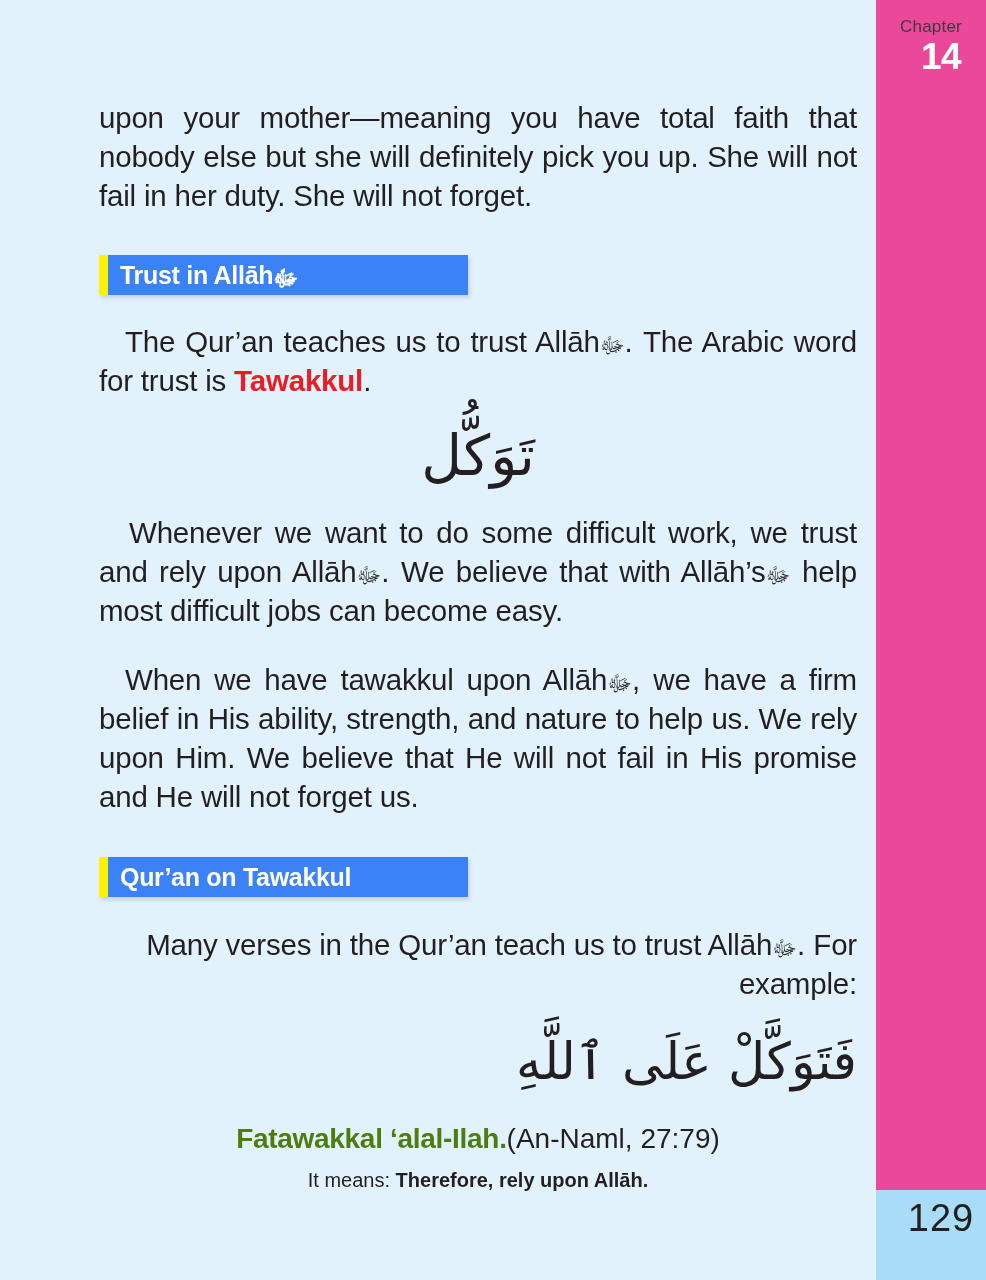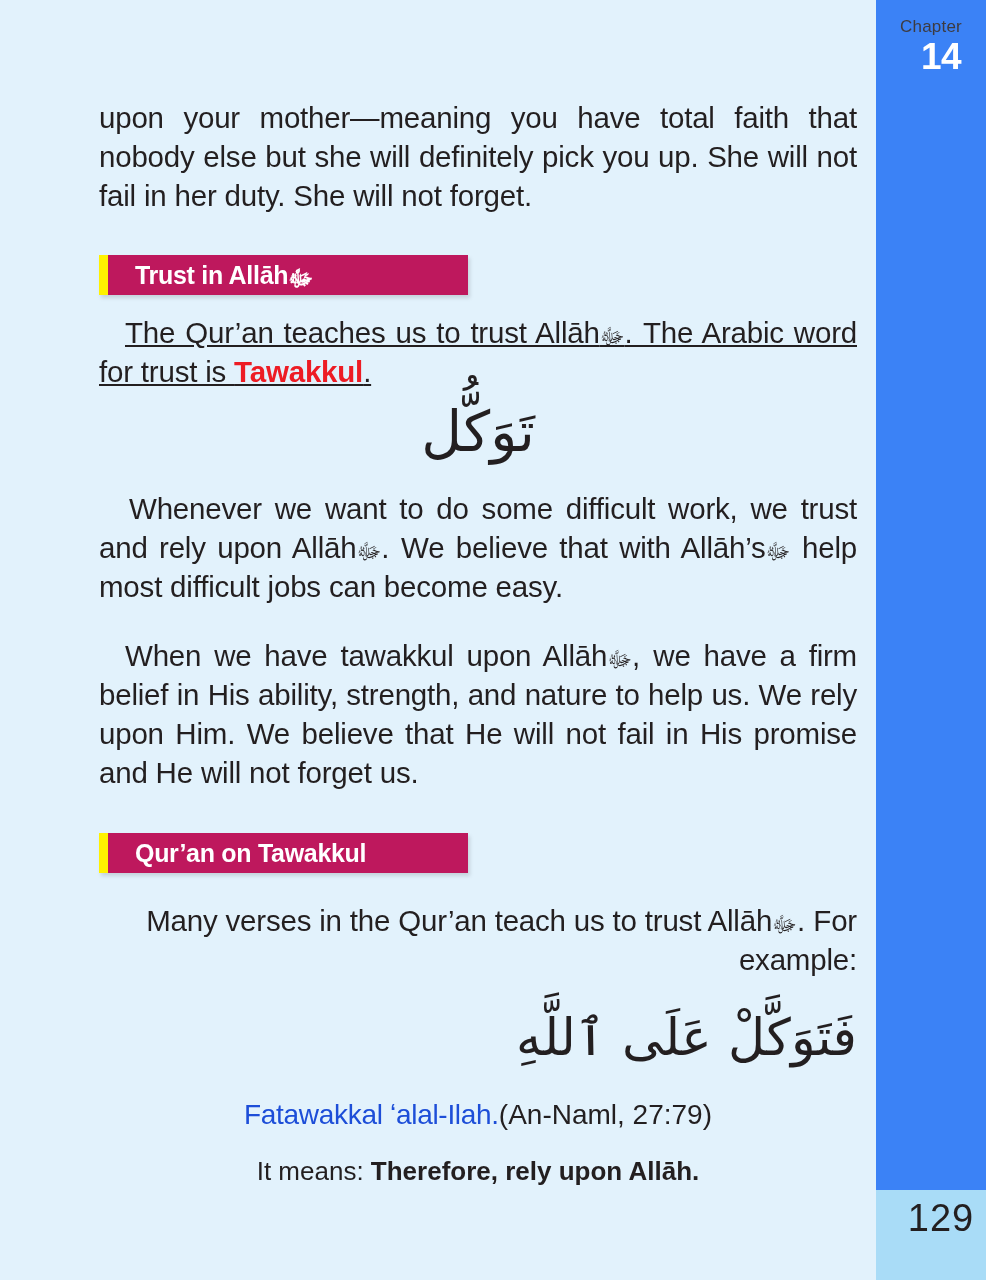--- a/index.html
+++ b/index.html
@@ -16,21 +16,21 @@
     color: #1a1a1a;
   }
 
   
   .chapter-rail {
     position: absolute;
     top: 0;
     left: 876px;
     width: 110px;
     height: 1190px;
-    background: #3b82f6;
+    background: #ec4899;
   }
   .chapter-rail .chapter-word {
     position: absolute;
     top: 17px;
     left: 0;
     width: 110px;
     text-align: center;
     color: #3d3b40;
     font-size: 17px;
     letter-spacing: 0.2px;
@@ -99,24 +99,24 @@
     width: 369px;
     box-shadow: 2px 3px 4px rgba(0,0,0,0.13);
   }
   .section-bar .accent {
     width: 9px;
     background: #fff200;
     flex: 0 0 9px;
   }
   .section-bar .bar-body {
     flex: 1 1 auto;
-    background: #be185d;
+    background: #3b82f6;
     display: flex;
     align-items: center;
-    padding-left: 27px;
+    padding-left: 12px;
   }
   .section-bar .bar-title {
     color: #ffffff;
     font-size: 25px;
     font-weight: bold;
     letter-spacing: -0.3px;
     white-space: nowrap;
   }
   .hon-white {
     font-size: 22px;
@@ -142,31 +142,31 @@
   .arabic-verse { font-size: 51px; line-height: 1.3; text-align: right; }
 
   
   .translit-line {
     text-align: center;
     font-size: 28px;
     line-height: 36px;
     color: #231f20;
   }
   .translit-ar {
-    color: #1d4ed8;
-    font-weight: normal;
+    color: #4d7c0f;
+    font-weight: bold;
     letter-spacing: -0.3px;
   }
   .ref { color: #231f20; }
   .meaning-line {
     text-align: center;
-    font-size: 26px;
+    font-size: 20px;
     line-height: 36px;
     color: #231f20;
-    margin-top: 20px;
+    margin-top: 5px;
   }
   .meaning-line b { font-weight: bold; }
 
   .red-bold { color: #ed1c24; font-weight: bold; }
 </style>
 </head>
 <body>
 
 <div class="chapter-rail">
   <div class="chapter-word">Chapter</div>
@@ -181,23 +181,23 @@
 
   <p class="body-par" style="margin-top:98px;">upon your mother—meaning you have total faith that nobody else but she will definitely pick you up.  She will not fail in her duty. She will not forget.</p>
 
   <div class="section-bar" style="margin-top:40px;">
     <div class="accent"></div>
     <div class="bar-body">
       <span class="bar-title"><span>Trust in Allāh</span><span class="hon-white">ﷻ</span></span>
     </div>
   </div>
 
-  <p class="body-par" style="margin-top:18px;text-decoration:underline;"><span class="indent"></span><span>The Qur’an teaches us to trust Allāh</span><span class="hon">ﷻ</span><span>.  The Arabic word for trust is </span><span class="red-bold">Tawakkul</span><span>.</span></p>
-
-  <div class="arabic-display arabic-big" style="margin-top:6px;">تَوَكُّل</div>
+  <p class="body-par" style="margin-top:27px;"><span class="indent"></span><span>The Qur’an teaches us to trust Allāh</span><span class="hon">ﷻ</span><span>.  The Arabic word for trust is </span><span class="red-bold">Tawakkul</span><span>.</span></p>
+
+  <div class="arabic-display arabic-big" style="margin-top:21px;">تَوَكُّل</div>
 
   <p class="body-par" style="margin-top:22px;"><span class="indent-lg"></span><span>Whenever we want to do some difficult work, we trust and rely upon Allāh</span><span class="hon">ﷻ</span><span>. We believe that with Allāh’s</span><span class="hon">ﷻ</span><span> help most difficult jobs can become easy.</span></p>
 
   <p class="body-par" style="margin-top:30px;"><span class="indent"></span><span>When we have tawakkul upon Allāh</span><span class="hon">ﷻ</span><span>, we have a firm belief in His ability, strength, and nature to help us. We rely upon Him.  We believe that He will not fail in His promise and He will not forget us.</span></p>
 
   <div class="section-bar" style="margin-top:41px;">
     <div class="accent"></div>
     <div class="bar-body">
       <span class="bar-title">Qur’an on Tawakkul</span>
     </div>

